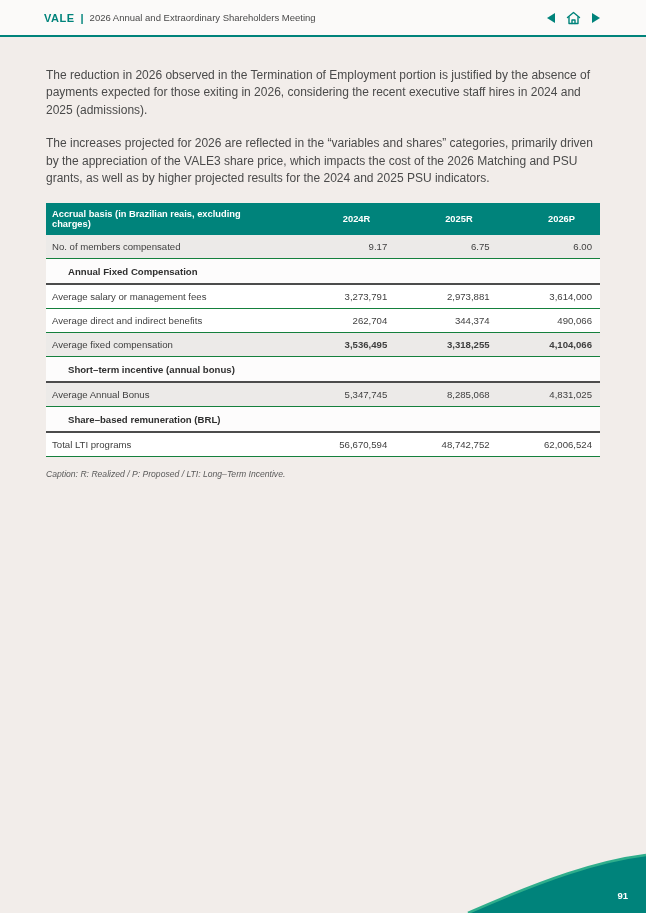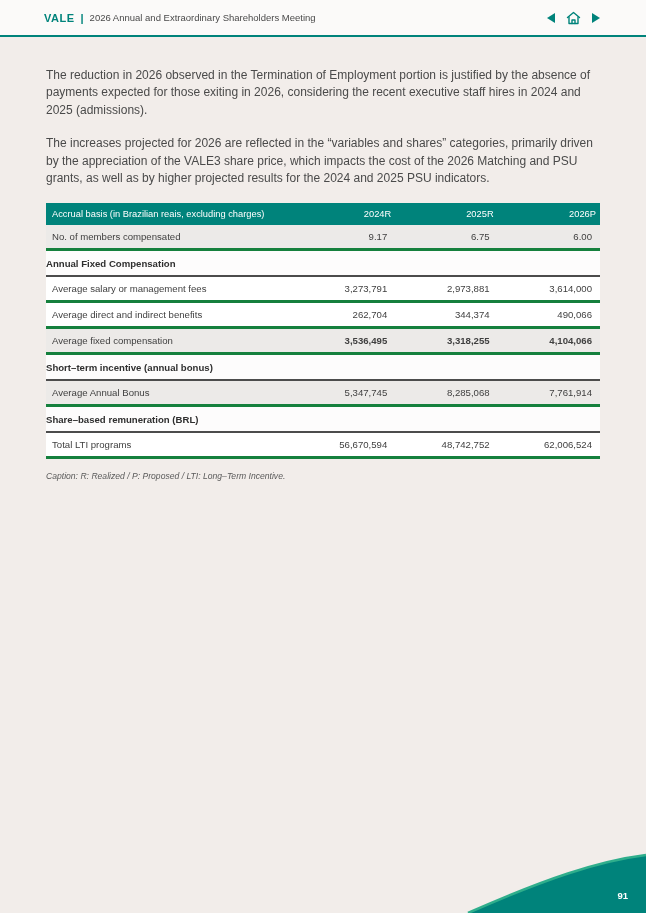--- a/index.html
+++ b/index.html
@@ -57,37 +57,37 @@
   .comp-table {
     width: 554px;
     border-collapse: collapse;
     margin-top: 14px;
     font-size: 9.6px;
     color: #3f3f3f;
   }
   .comp-table th {
     background: #00837b;
     color: #ffffff;
-    font-weight: normal;
+    font-weight: bold;
     font-size: 9.3px;
-    padding: 6px 4px;
+    padding: 6px 25px;
     text-align: right;
   }
   .comp-table th.first { text-align: left; padding-left: 6px; }
   .comp-table td { padding: 6px 8px; }
   .label-cell { text-align: left; padding-left: 6px !important; width: 246px; }
   .value-cell { text-align: right; width: 102px; }
-  tr.data-row { background: #ffffff; border-bottom: 3px solid #15803d; }
+  tr.data-row { background: #ffffff; border-bottom: 1px solid #15803d; }
   tr.data-row.shaded { background: #eceae8; }
   tr.data-row.bold-values .value-cell { font-weight: bold; }
   tr.section-row td {
     background: #fdfcfc;
     font-weight: bold;
     color: #2f2f2f;
-    padding: 7px 6px 6px 0;
+    padding: 7px 6px 6px 22px;
     border-bottom: 2px solid #4c4c4c;
   }
   .caption {
     font-size: 8.6px;
     font-style: italic;
     color: #5a5a5a;
     margin-top: 12px;
   }
   
   .footer-wave {
@@ -176,21 +176,21 @@
             <td class="value-cell">3,318,255</td>
             <td class="value-cell">4,104,066</td>
           </tr>
           <tr class="section-row">
             <td colspan="4">Short–term incentive (annual bonus)</td>
           </tr>
           <tr class="data-row shaded">
             <td class="label-cell">Average Annual Bonus</td>
             <td class="value-cell">5,347,745</td>
             <td class="value-cell">8,285,068</td>
-            <td class="value-cell">7,761,914</td>
+            <td class="value-cell">4,831,025</td>
           </tr>
           <tr class="section-row">
             <td colspan="4">Share–based remuneration (BRL)</td>
           </tr>
           <tr class="data-row">
             <td class="label-cell">Total LTI programs</td>
             <td class="value-cell">56,670,594</td>
             <td class="value-cell">48,742,752</td>
             <td class="value-cell">62,006,524</td>
           </tr>

